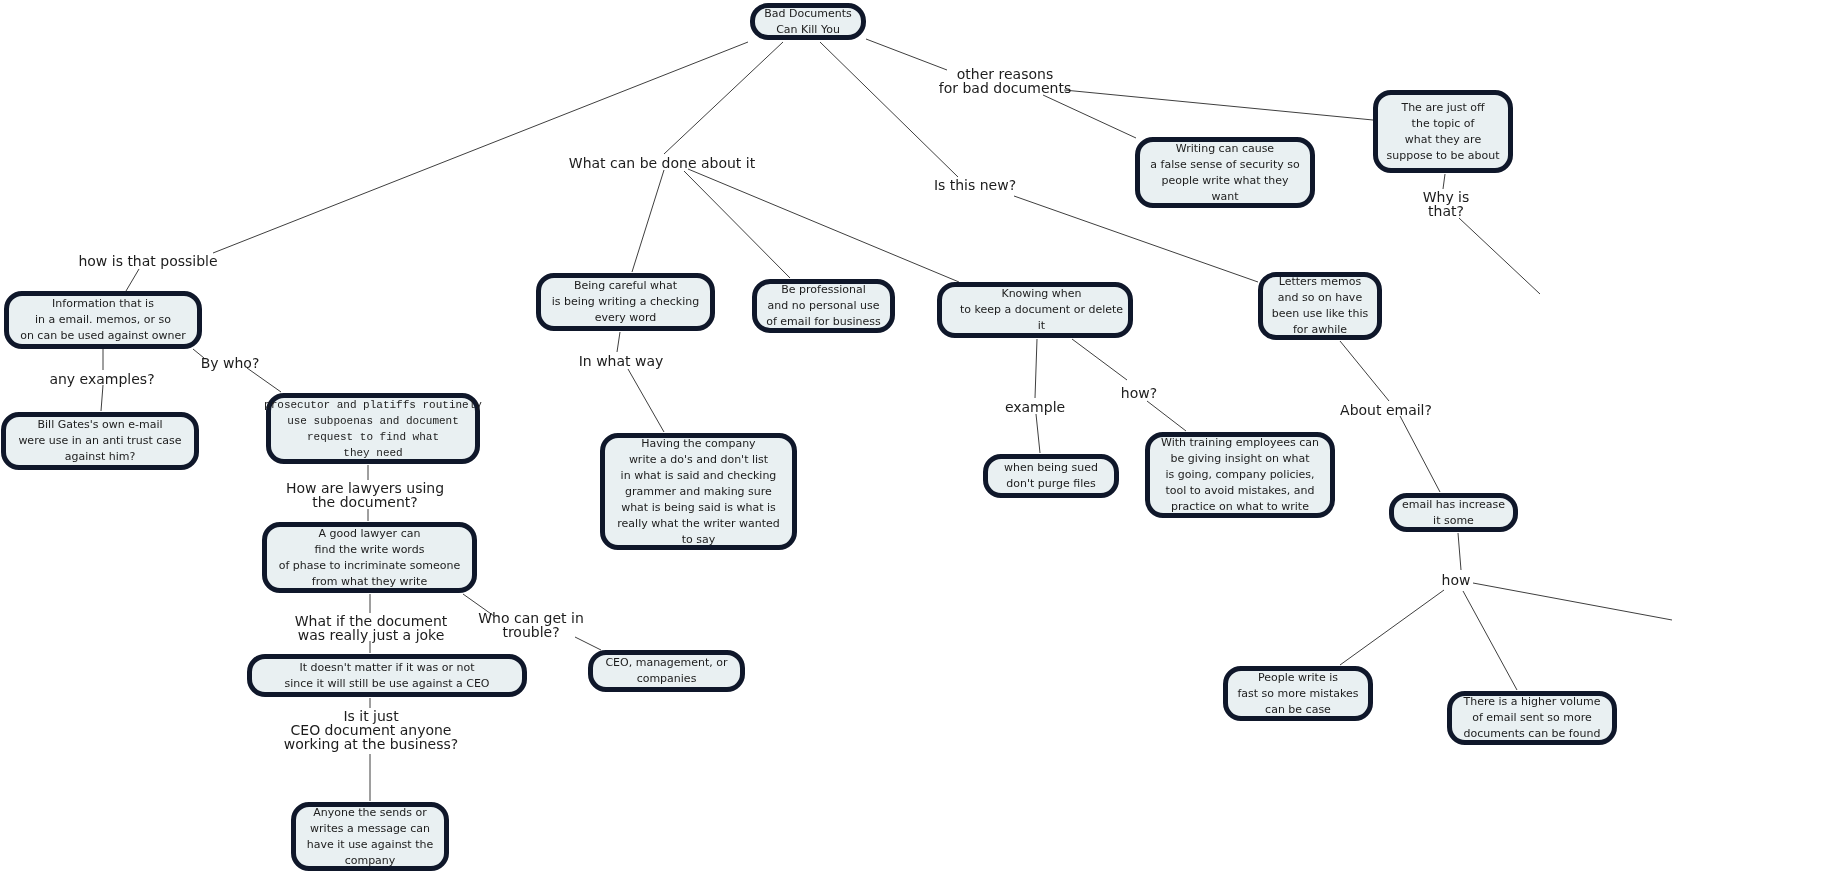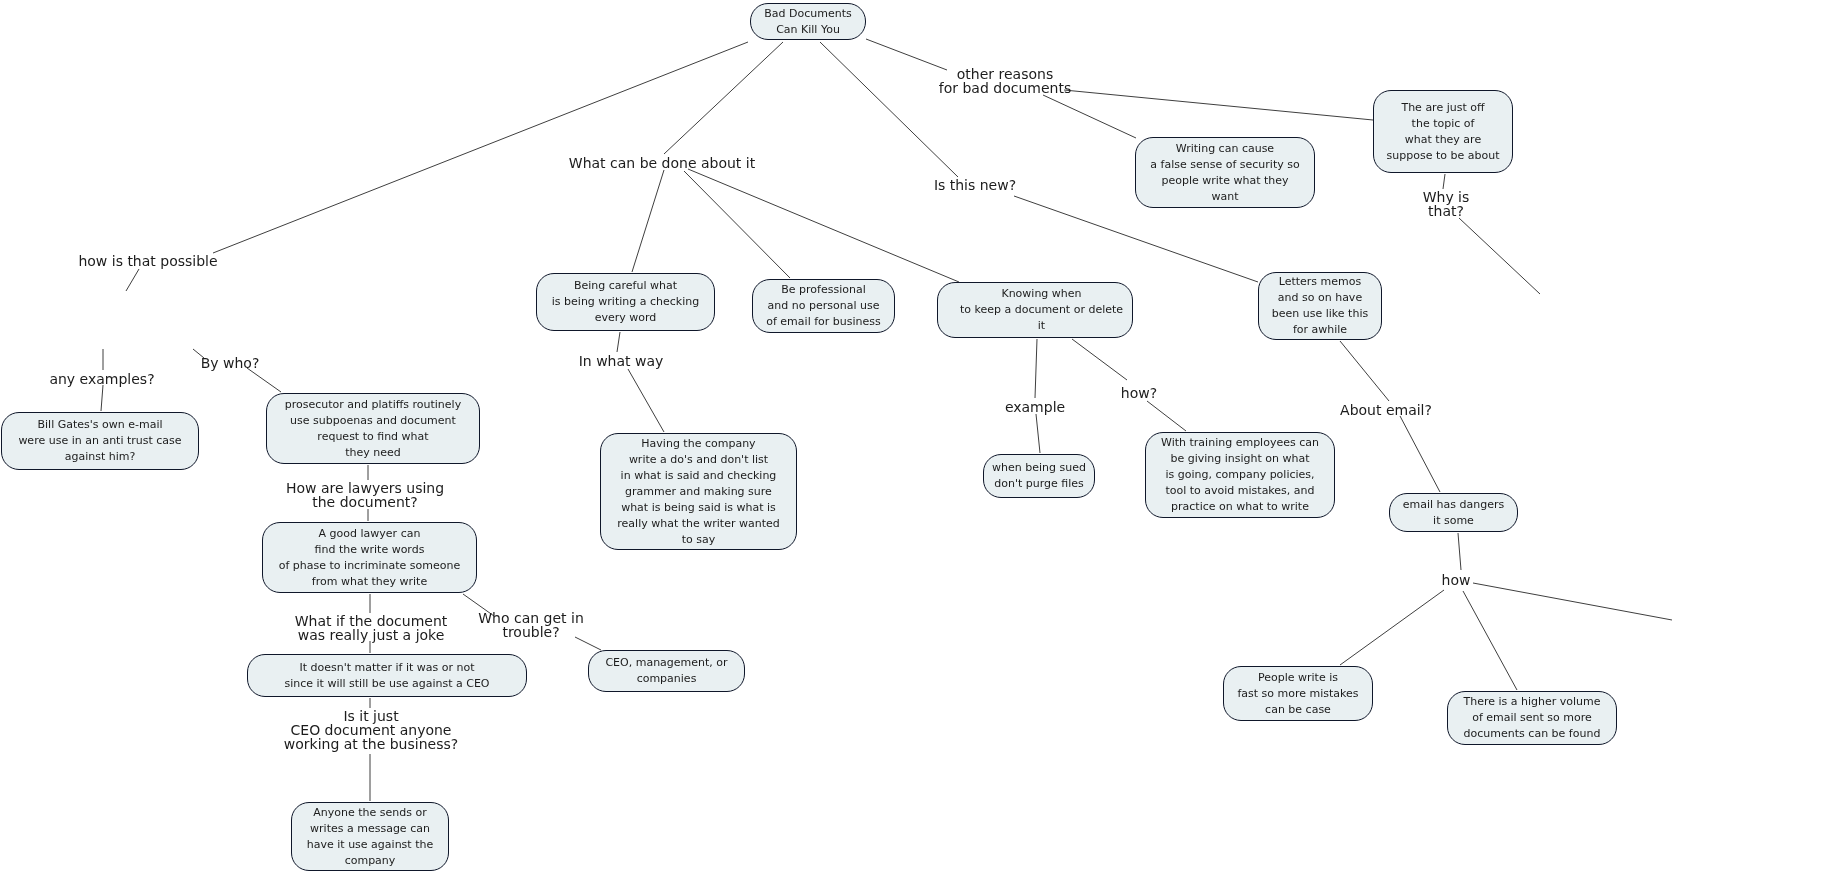--- a/index.html
+++ b/index.html
@@ -19,21 +19,21 @@
     position: absolute;
     left: 0;
     top: 0;
     width: 1841px;
     height: 876px;
   }
   .node {
     position: absolute;
     box-sizing: border-box;
     background: #e9f0f2;
-    border: 1px solid #0f172a;
+    border: 5px solid #0f172a;
     border-radius: 18px;
     display: flex;
     align-items: center;
     justify-content: center;
     text-align: center;
     white-space: pre;
     font-size: 11px;
     line-height: 16px;
     color: #1c1c1c;
     padding: 2px 3px;
@@ -92,24 +92,27 @@
       <line x1="370" y1="641" x2="370" y2="653"></line>
       <line x1="463" y1="594" x2="494" y2="616"></line>
       <line x1="575" y1="637" x2="601" y2="650"></line>
       <line x1="370" y1="698" x2="370" y2="708"></line>
       <line x1="370" y1="754" x2="370" y2="801"></line>
     </g>
   </svg>
 
   <div class="node" style="left:750px; top:3px; width:116px; height:37px;">Bad Documents
 Can Kill You</div>
+  <div class="node" style="left:4px; top:291px; width:198px; height:58px;">Information that is
+in a email. memos, or so
+on can be used against owner</div>
   <div class="node" style="left:1px; top:412px; width:198px; height:58px;">Bill Gates's own e-mail
 were use in an anti trust case
 against him?</div>
-  <div class="node" style="left:266px; top:393px; width:214px; height:71px;">prosecutor and platiffs routinely
+  <div class="node" style="left:266px; top:393px; width:214px; height:71px;font-family:Liberation Mono, monospace;">prosecutor and platiffs routinely
 use subpoenas and document
 request to find what
 they need</div>
   <div class="node" style="left:262px; top:522px; width:215px; height:71px;">A good lawyer can
 find the write words
 of phase to incriminate someone
 from what they write</div>
   <div class="node" style="left:247px; top:654px; width:280px; height:43px;">It doesn't matter if it was or not
 since it will still be use against a CEO</div>
   <div class="node" style="left:291px; top:802px; width:158px; height:69px;">Anyone the sends or
@@ -125,40 +128,40 @@
   <div class="node" style="left:600px; top:433px; width:197px; height:117px;">Having the company
 write a do's and don't list
 in what is said and checking
 grammer and making sure
 what is being said is what is
 really what the writer wanted
 to say</div>
   <div class="node" style="left:937px; top:282px; width:196px; height:56px;padding-left:16px;">Knowing when
 to keep a document or delete
 it</div>
-  <div class="node" style="left:983px; top:454px; width:112px; height:44px;">when being sued
+  <div class="node" style="left:983px; top:454px; width:136px; height:44px;">when being sued
 don't purge files</div>
   <div class="node" style="left:1145px; top:432px; width:190px; height:86px;">With training employees can
 be giving insight on what
 is going, company policies,
 tool to avoid mistakes, and
 practice on what to write</div>
   <div class="node" style="left:1135px; top:137px; width:180px; height:71px;">Writing can cause
 a false sense of security so
 people write what they
 want</div>
   <div class="node" style="left:1373px; top:90px; width:140px; height:83px;">The are just off
 the topic of
 what they are
 suppose to be about</div>
   <div class="node" style="left:1258px; top:272px; width:124px; height:68px;">Letters memos
 and so on have
 been use like this
 for awhile</div>
-  <div class="node" style="left:1389px; top:493px; width:129px; height:39px;">email has dangers
+  <div class="node" style="left:1389px; top:493px; width:129px; height:39px;">email has increase
 it some</div>
   <div class="node" style="left:1223px; top:666px; width:150px; height:55px;">People write is
 fast so more mistakes
 can be case</div>
   <div class="node" style="left:1447px; top:691px; width:170px; height:54px;">There is a higher volume
 of email sent so more
 documents can be found</div>
   <div class="node" style="left:588px; top:650px; width:157px; height:42px;">CEO, management, or
 companies</div>
 

